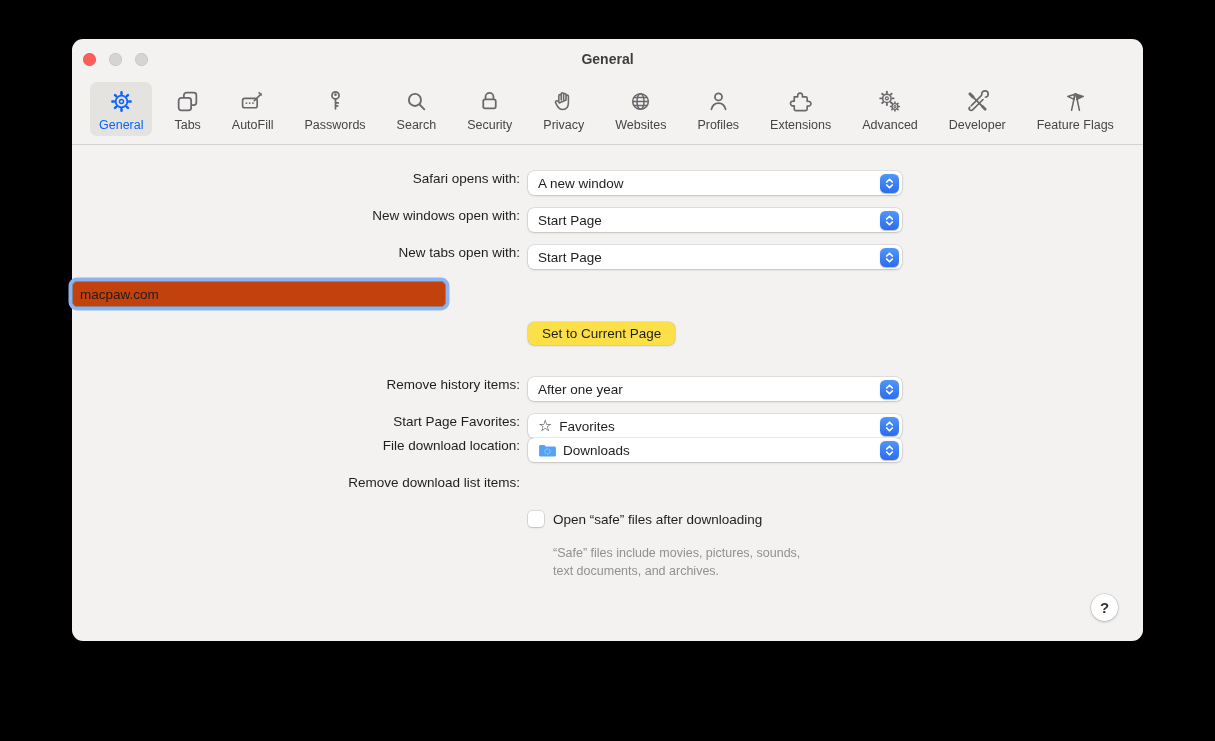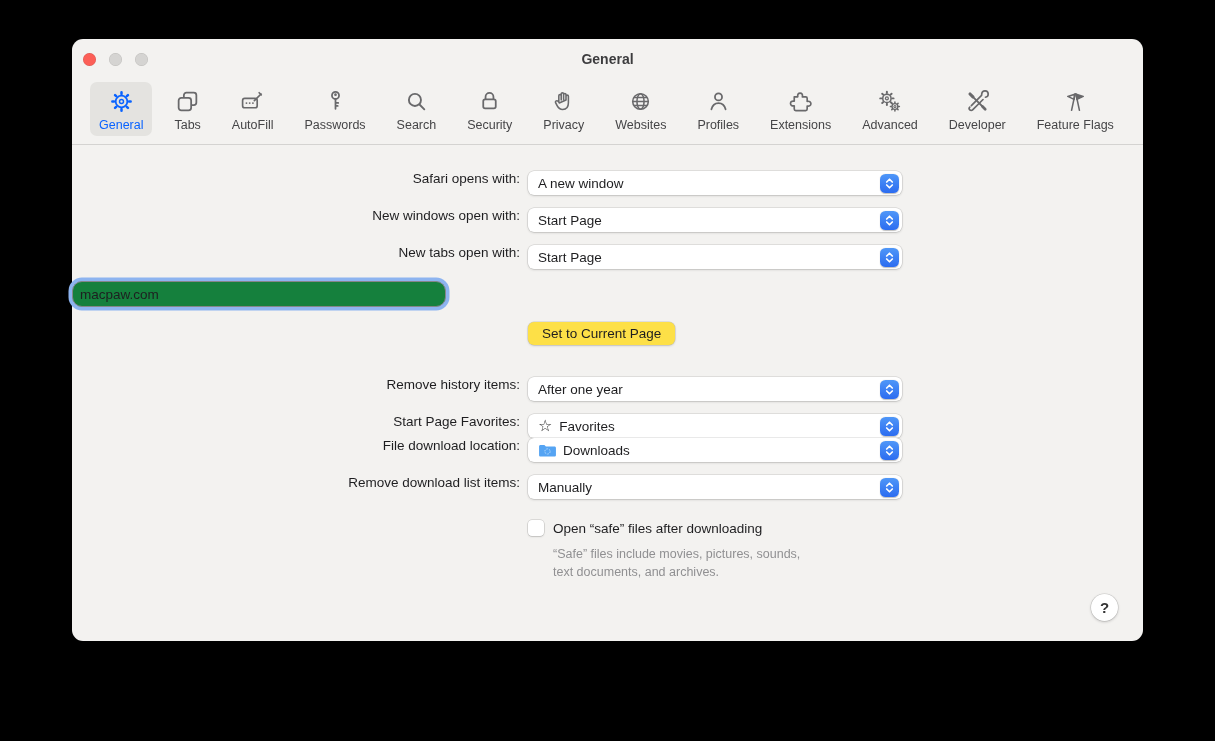--- a/index.html
+++ b/index.html
@@ -40,22 +40,22 @@
     border-radius:6px; display:flex; align-items:center; padding:0 28px 0 10px;
     font-size:13.5px; color:#1e1e20;
     box-shadow:0 0 0 .5px rgba(0,0,0,.15), 0 1px 2.5px rgba(0,0,0,.14); cursor:default; }
   .stepper { position:absolute; right:3px; top:2.5px; width:19px; height:19px;
     border-radius:5.5px; background:linear-gradient(#4f97f8,#2c6cf0);
     display:flex; align-items:center; justify-content:center;
     box-shadow:0 .5px 1px rgba(0,0,0,.25); }
   .sel-icon { margin-right:6px; display:flex; align-items:center; }
   .star { font-size:16px; line-height:1; color:#333; margin-right:7px; margin-top:-1px; }
 
-  .text-input { width:374px; height:26px; background:#15803d; border:1px solid #84868a;
-    border-radius:10px; font-size:13.5px; color:#1e1e20; padding:0 7px;
+  .text-input { width:374px; height:26px; background:#c2410c; border:1px solid #84868a;
+    border-radius:5px; font-size:13.5px; color:#1e1e20; padding:0 7px;
     outline:none; box-shadow:0 0 0 3.5px #8db4f0; font-family:inherit; }
 
   .push-btn { height:23px; padding:0 14px; background:#fde047; border:none;
     border-radius:6px; font-size:13.5px; color:#1e1e20; font-family:inherit;
     box-shadow:0 0 0 .5px rgba(0,0,0,.15), 0 1px 2.5px rgba(0,0,0,.14); cursor:default; }
 
   .checkbox { width:16px; height:16px; background:#fff; border-radius:4px;
     box-shadow:0 0 0 .5px rgba(0,0,0,.2), 0 1px 2px rgba(0,0,0,.12);
     margin-right:9px; flex:none; }
   .chk-label { font-size:13.5px; color:#1e1e20; }
@@ -320,39 +320,31 @@
         <span class="stepper">
           <svg width="13" height="13" viewBox="0 0 14 14" fill="none" stroke="#fff" stroke-width="1.8" stroke-linecap="round" stroke-linejoin="round">
               <path d="M4 5.4l3-3 3 3M4 8.6l3 3 3-3"></path>
             </svg>
         </span>
       </div>
     </div>
 
     <div class="row" style="margin-top:13px">
       <div class="lbl">Remove download list items:</div>
-      <div class="select">
-        <span>Manually</span>
-        <span class="stepper">
-          <svg width="13" height="13" viewBox="0 0 14 14" fill="none" stroke="#fff" stroke-width="1.8" stroke-linecap="round" stroke-linejoin="round">
-              <path d="M4 5.4l3-3 3 3M4 8.6l3 3 3-3"></path>
-            </svg>
-        </span>
-      </div>
     </div>
 
     <div class="row" style="margin-top:21px">
       <div class="lbl"></div>
       <div style="display:flex; align-items:center;">
         <span class="checkbox"></span>
         <span class="chk-label">Open “safe” files after downloading</span>
       </div>
     </div>
 
-    <div class="row" style="margin-top:9px">
+    <div class="row" style="margin-top:17px">
       <div class="lbl"></div>
       <div class="note" style="padding-left:25px">
         <div>“Safe” files include movies, pictures, sounds,</div>
         <div>text documents, and archives.</div>
       </div>
     </div>
 
   </div>
 
   <button class="help-btn">?</button>

